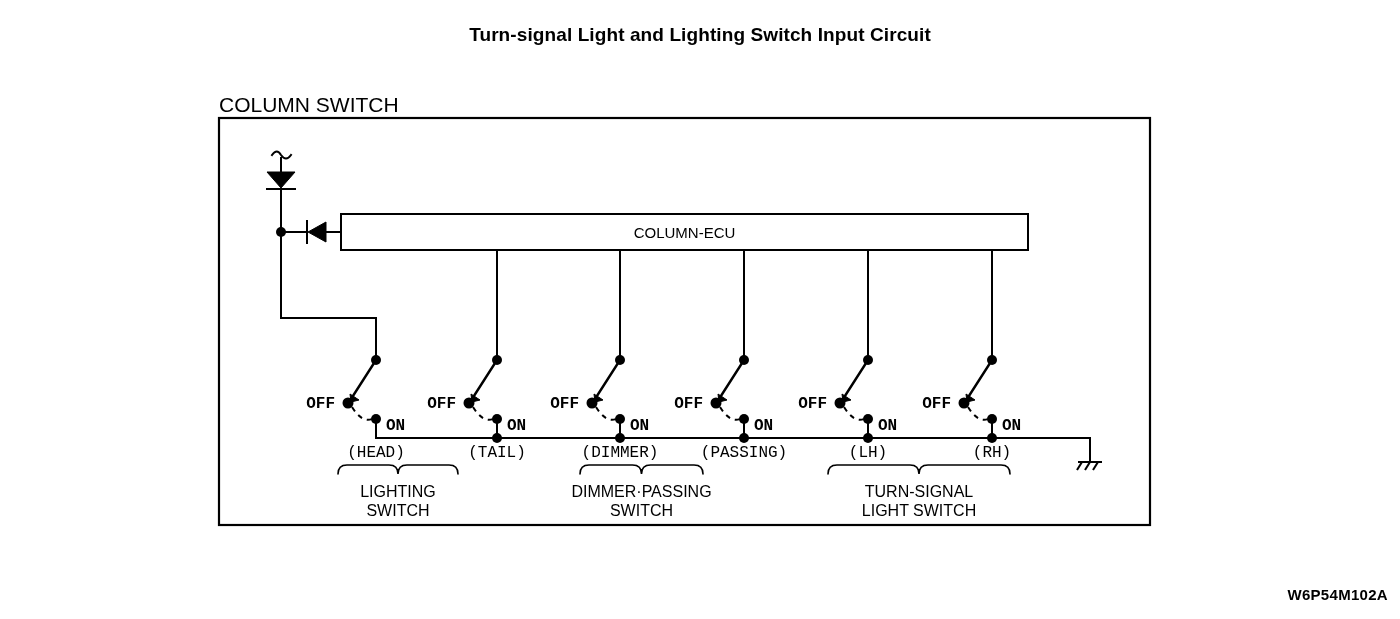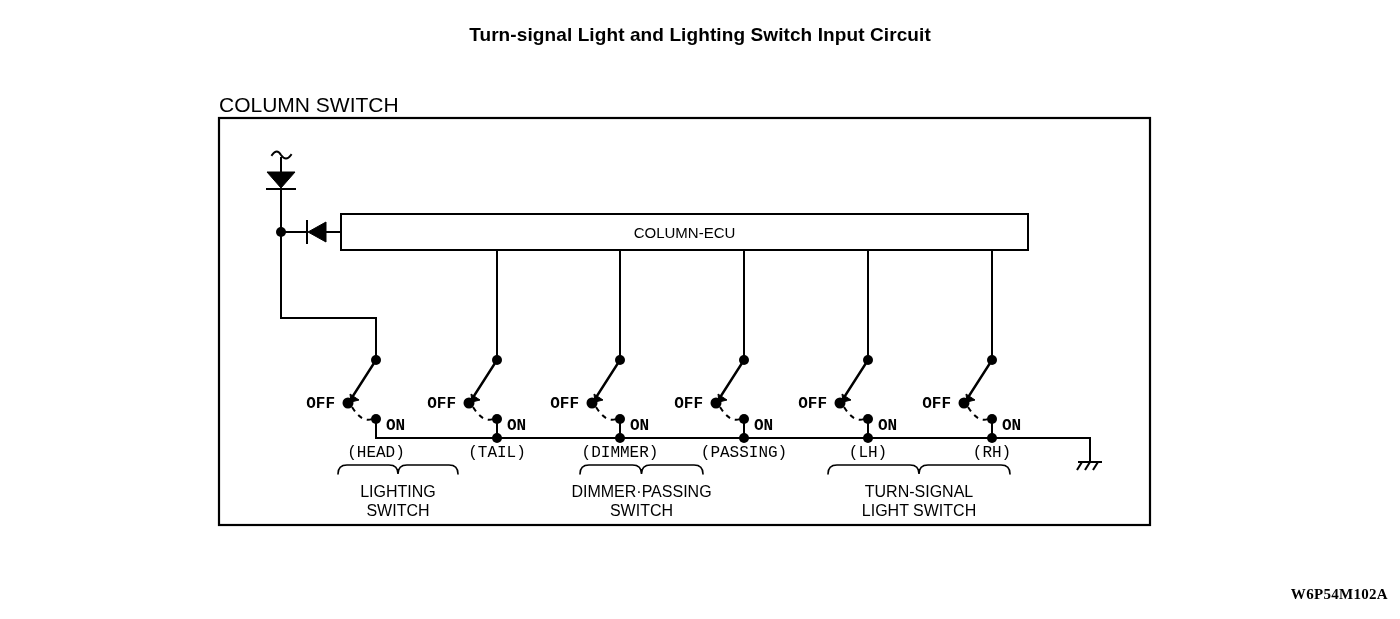--- a/index.html
+++ b/index.html
@@ -29,21 +29,21 @@
     font-family: "Liberation Sans", sans-serif;
     font-weight: bold;
     font-size: 19px;
     letter-spacing: 0.1px;
     color: #000;
   }
   .refcode {
     position: absolute;
     right: 12px;
     bottom: 16px;
-    font-family: Liberation Serif, serif;
+    font-family: Liberation Sans, sans-serif;
     font-weight: bold;
     font-size: 15px;
     letter-spacing: 0.3px;
     color: #000;
   }
   svg#diagram {
     position: absolute;
     left: 0;
     top: 0;
   }

